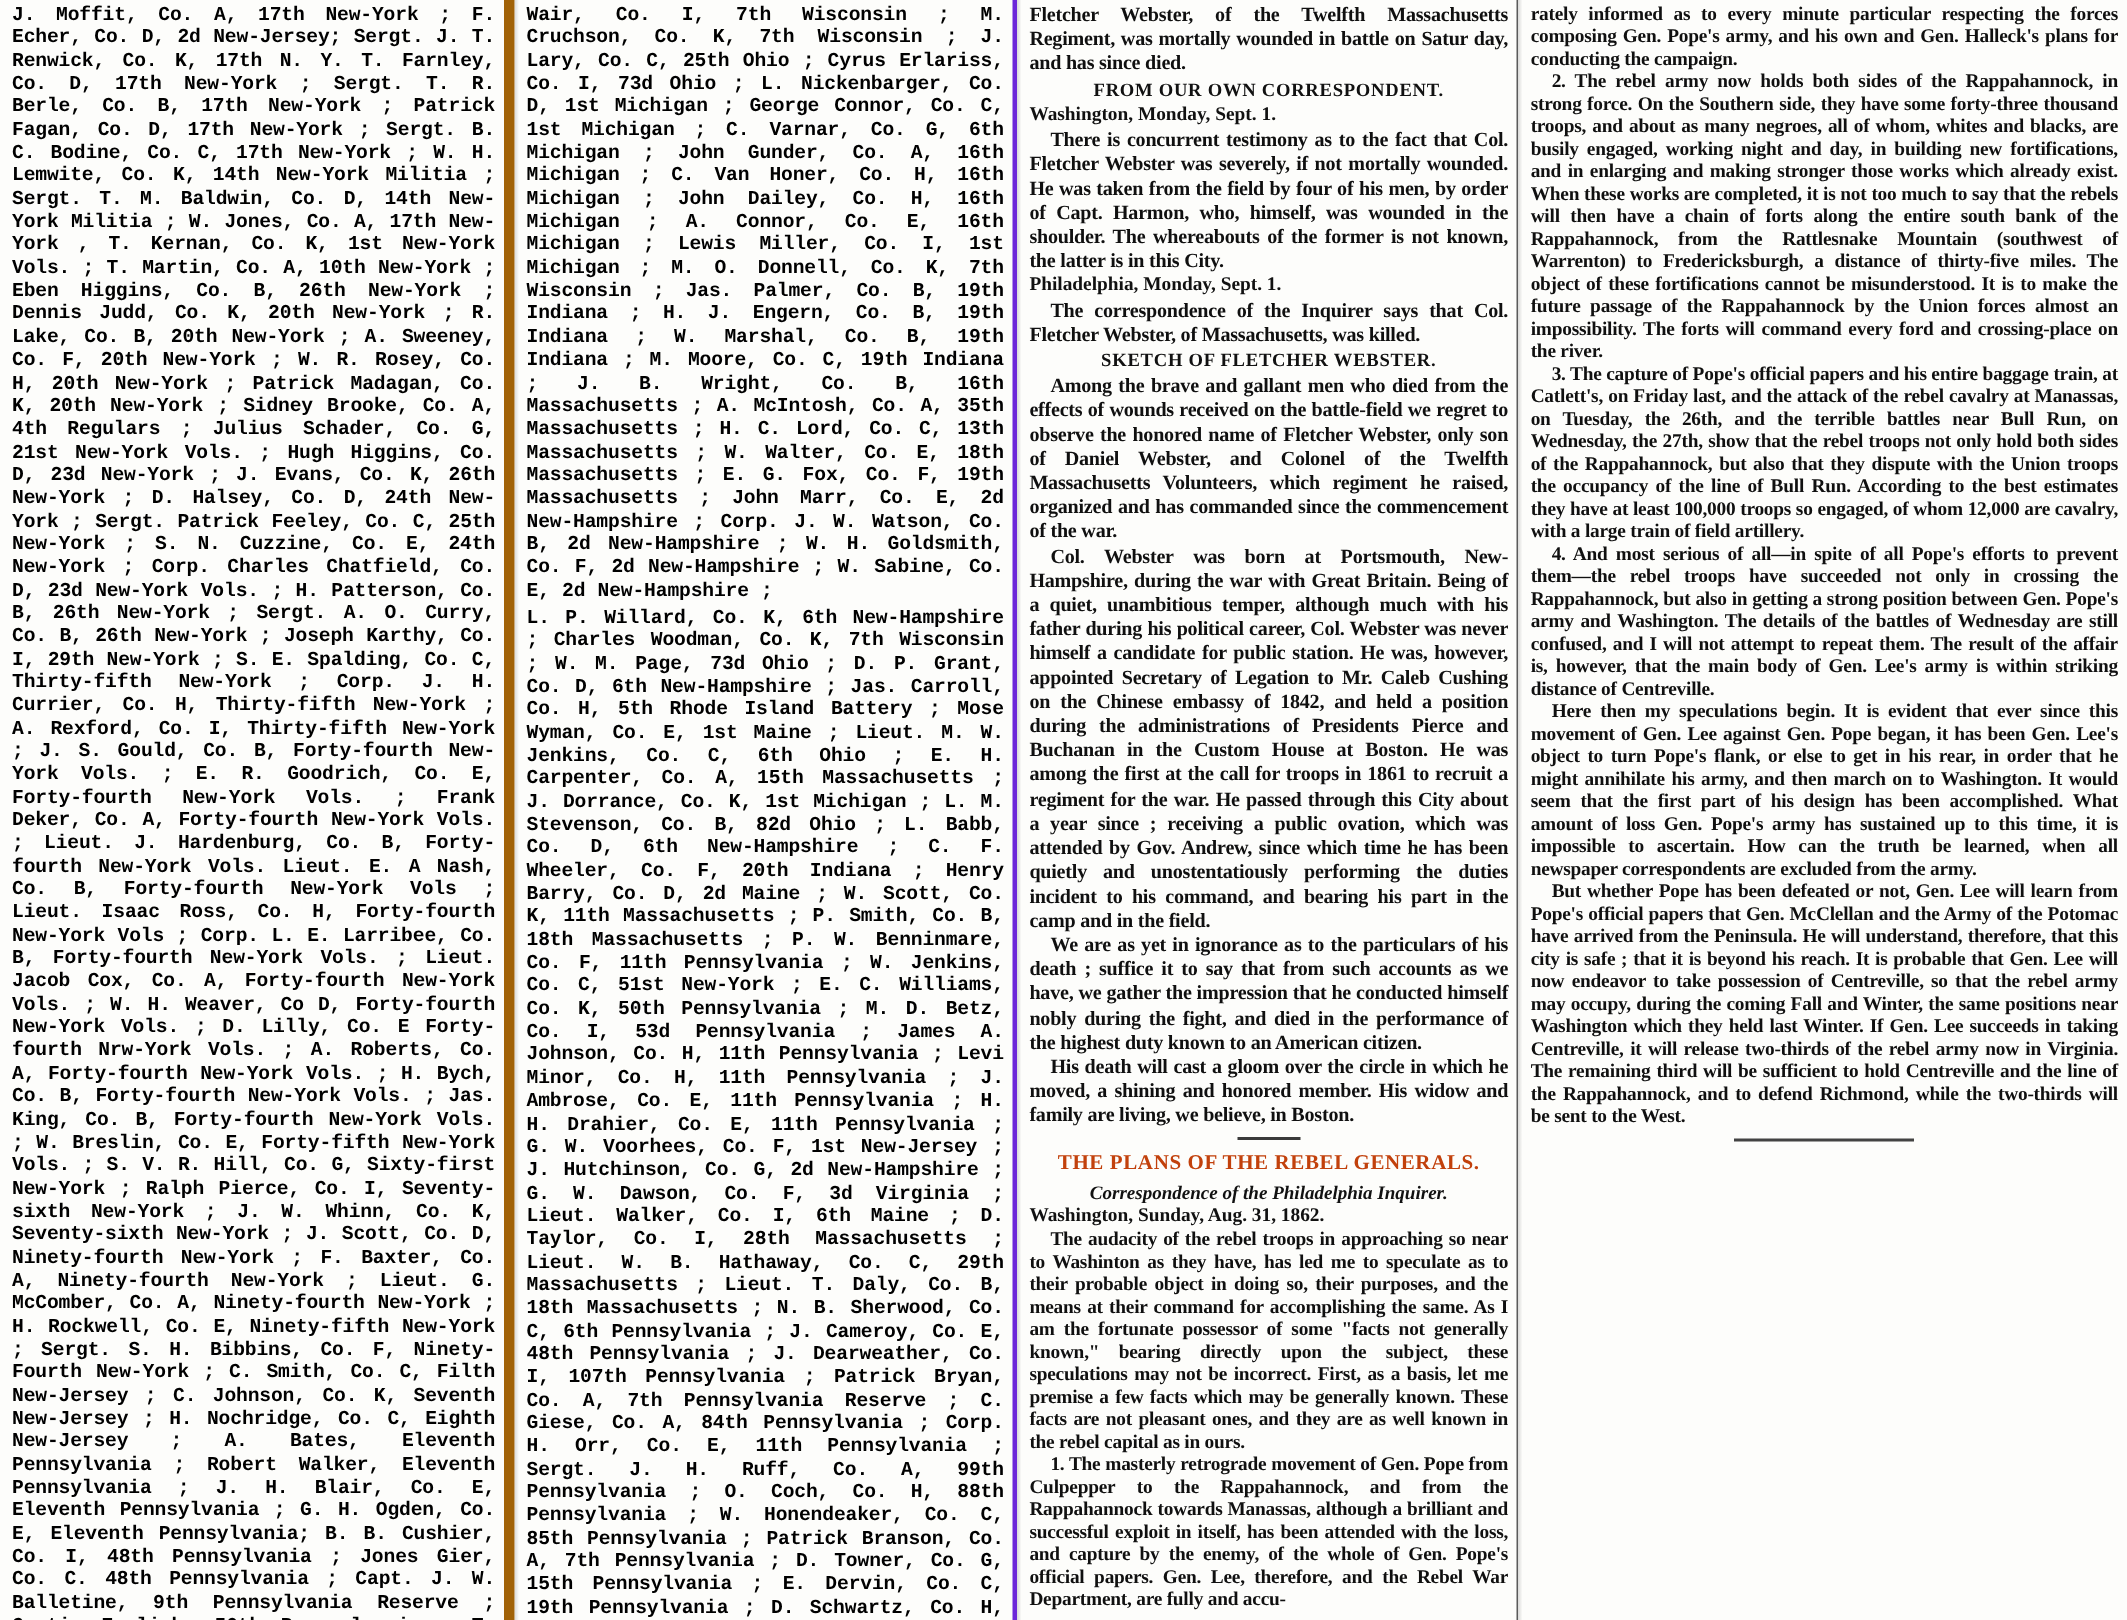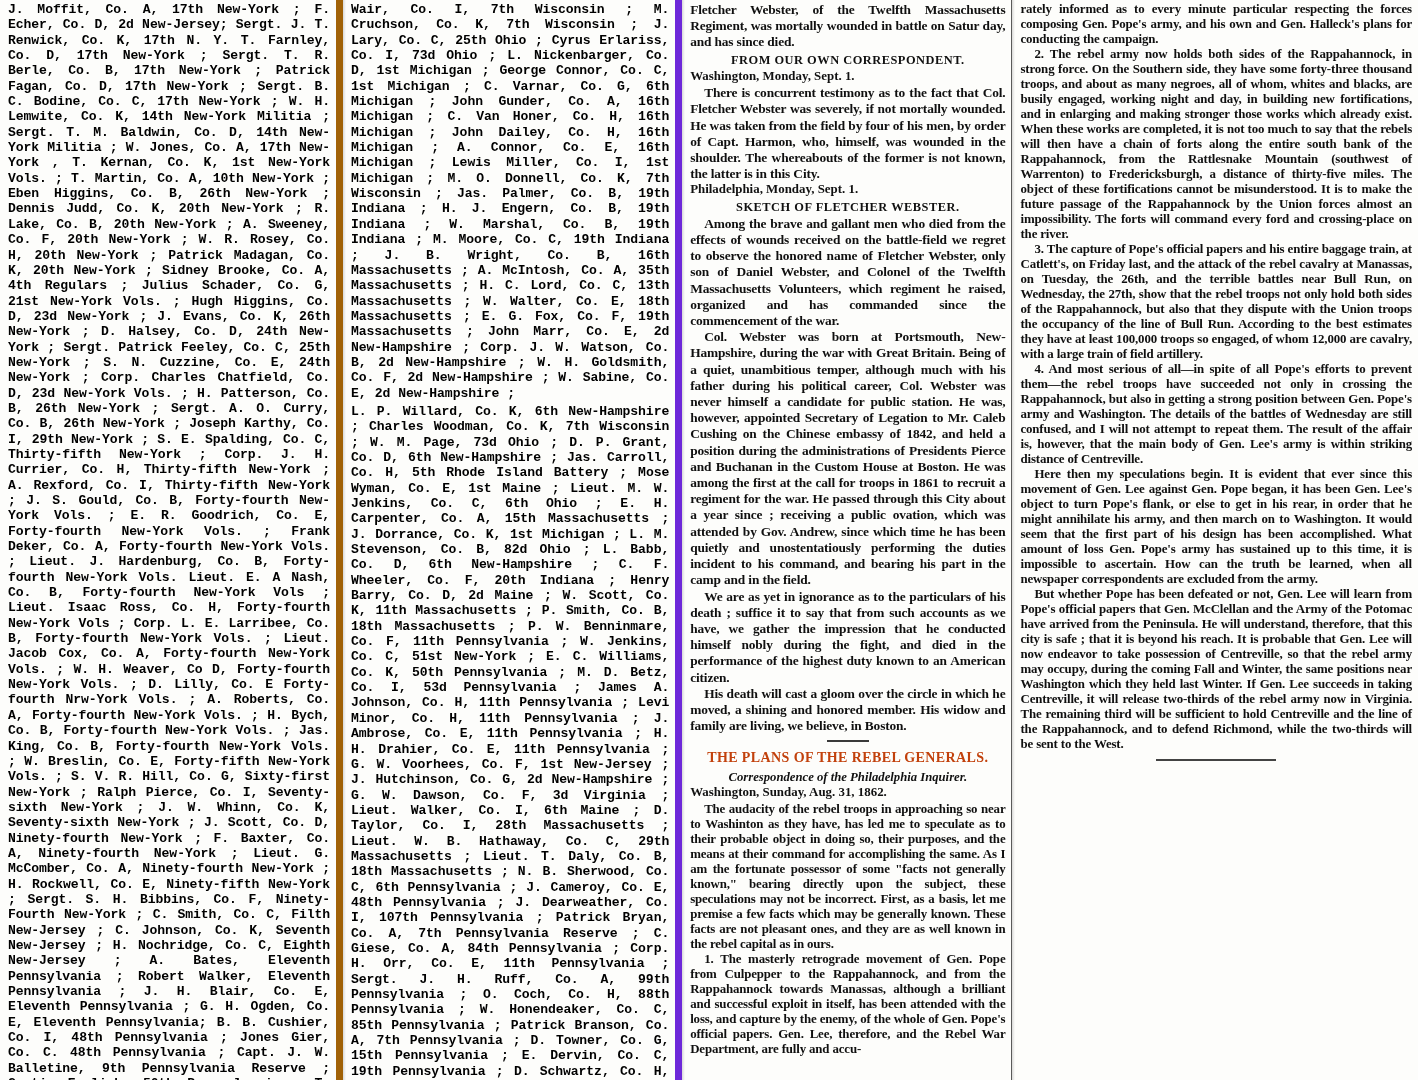--- a/index.html
+++ b/index.html
@@ -27,21 +27,21 @@
   
   .column {
     position: relative;
     box-sizing: border-box;
     overflow: hidden;
     padding: 2px 6px 0 8px;
     background: #fdfdfb;
   }
   .col-1 { width: 352px; }
   .col-2 { width: 355px; border-left: 7px solid #a16207; }
-  .col-3 { width: 352px; border-left: 7px solid #6d28d9; }
+  .col-3 { width: 352px; border-left: 3px solid #6d28d9; }
   .col-4 { width: 426px; border-left: 1px solid #5a5a5a; }
 
   
   .column::after {
     content: "";
     position: absolute;
     top: 0; bottom: 0; left: 0;
     width: 3px;
     background: linear-gradient(90deg, rgba(90,90,90,0.22), rgba(255,255,255,0));
     pointer-events: none;
@@ -179,20 +179,21 @@
     <p class="prose">Fletcher Webster, of the Twelfth Massachusetts Regiment, was mortally wounded in battle on Satur day, and has since died.</p>
 
     <div class="subhead">FROM OUR OWN CORRESPONDENT.</div>
 
     <div class="dateline">Washington, Monday, Sept. 1.</div>
 
     <p class="prose para">There is concurrent testimony as to the fact that Col. Fletcher Webster was severely, if not mortally wounded. He was taken from the field by four of his men, by order of Capt. Harmon, who, himself, was wounded in the shoulder. The whereabouts of the former is not known, the latter is in this City.</p>
 
     <div class="dateline">Philadelphia, Monday, Sept. 1.</div>
 
+    <p class="prose para">The correspondence of the Inquirer says that Col. Fletcher Webster, of Massachusetts, was killed.</p>
 
     <div class="subhead">SKETCH OF FLETCHER WEBSTER.</div>
 
     <p class="prose para">Among the brave and gallant men who died from the effects of wounds received on the battle-field we regret to observe the honored name of Fletcher Webster, only son of Daniel Webster, and Colonel of the Twelfth Massachusetts Volunteers, which regiment he raised, organized and has commanded since the commencement of the war.</p>
 
     <p class="prose para">Col. Webster was born at Portsmouth, New-Hampshire, during the war with Great Britain. Being of a quiet, unambitious temper, although much with his father during his political career, Col. Webster was never himself a candidate for public station. He was, however, appointed Secretary of Legation to Mr. Caleb Cushing on the Chinese embassy of 1842, and held a position during the administrations of Presidents Pierce and Buchanan in the Custom House at Boston. He was among the first at the call for troops in 1861 to recruit a regiment for the war. He passed through this City about a year since ; receiving a public ovation, which was attended by Gov. Andrew, since which time he has been quietly and unostentatiously performing the duties incident to his command, and bearing his part in the camp and in the field.</p>
 
     <p class="prose para">We are as yet in ignorance as to the particulars of his death ; suffice it to say that from such accounts as we have, we gather the impression that he conducted himself nobly during the fight, and died in the performance of the highest duty known to an American citizen.</p>
 
     <p class="prose para">His death will cast a gloom over the circle in which he moved, a shining and honored member. His widow and family are living, we believe, in Boston.</p>

